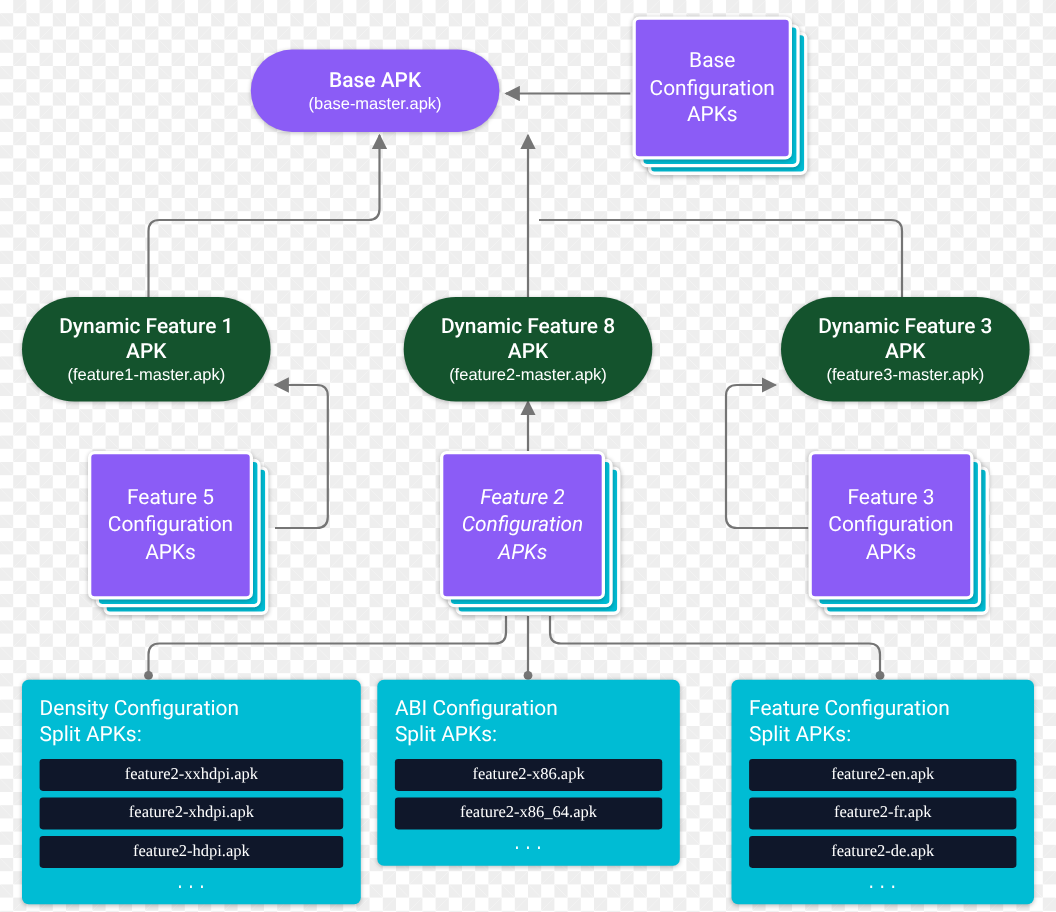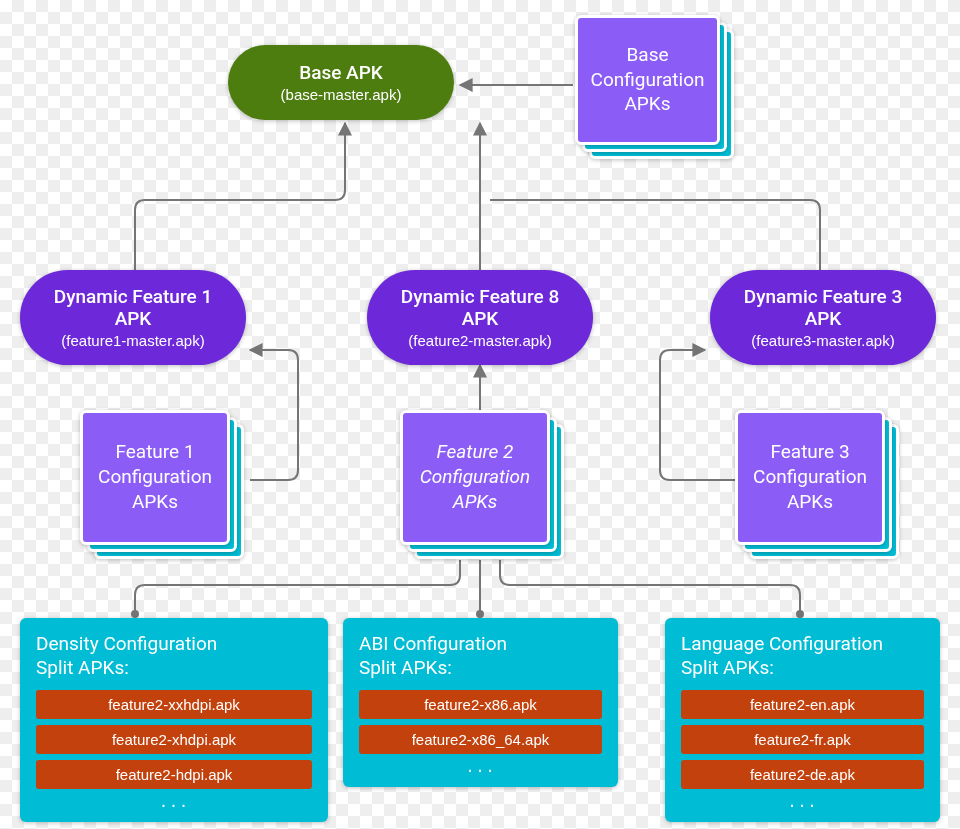--- a/index.html
+++ b/index.html
@@ -29,22 +29,22 @@
     border-radius: 999px;
     color: #fff;
     text-align: center;
     display: flex;
     flex-direction: column;
     justify-content: center;
     align-items: center;
     box-shadow: 0 1px 4px rgba(0,0,0,0.25);
     z-index: 3;
   }
-  .pill-orange { background: #4d7c0f; }
-  .pill-green  { background: #6d28d9; }
+  .pill-orange { background: #8b5cf6; }
+  .pill-green  { background: #14532d; }
   .pill .title { font-size: 19px; font-weight: 500; line-height: 1.15; }
   .pill .sub { font-family: Liberation Sans, sans-serif; font-size: 15px; margin-top: 2px; }
   .stack {
     position: absolute;
     z-index: 3;
   }
   .stack .layer {
     position: absolute;
     border-radius: 6px;
     background: #00bcd4;
@@ -76,23 +76,23 @@
     box-shadow: 0 1px 4px rgba(0,0,0,0.25);
     z-index: 3;
   }
   .panel .panel-title {
     font-size: 19px;
     font-weight: 400;
     line-height: 1.25;
     margin-bottom: 10px;
   }
   .panel .entry {
-    background: #c2410c;
+    background: #0f172a;
     border-radius: 3px;
-    font-family: Liberation Sans, sans-serif;
+    font-family: Liberation Serif, serif;
     font-size: 15px;
     text-align: center;
     padding: 6px 0;
     margin-bottom: 6px;
   }
   .panel .dots {
     text-align: center;
     font-family: "Courier New", monospace;
     font-size: 15px;
     letter-spacing: 1px;
@@ -160,21 +160,21 @@
 <div class="pill pill-green" style="left:710px; top:270px; width:226px; height:95px;">
   <div class="title">Dynamic Feature 3</div>
   <div class="title">APK</div>
   <div class="sub">(feature3-master.apk)</div>
 </div>
 
 <div class="stack" style="left:80px; top:410px; width:170px; height:155px;">
   <div class="layer" style="left:14px; top:14px; width:150px; height:135px;"></div>
   <div class="layer" style="left:7px; top:7px; width:150px; height:135px;"></div>
   <div class="front" style="left:0; top:0; width:150px; height:135px;">
-    <span>Feature 1</span>
+    <span>Feature 5</span>
     <span>Configuration</span>
     <span>APKs</span>
   </div>
 </div>
 
 <div class="stack" style="left:400px; top:410px; width:170px; height:155px;">
   <div class="layer" style="left:14px; top:14px; width:150px; height:135px;"></div>
   <div class="layer" style="left:7px; top:7px; width:150px; height:135px;"></div>
   <div class="front" style="left:0; top:0; width:150px; height:135px;font-style:italic;">
     <span>Feature 2</span>
@@ -209,20 +209,20 @@
     <span>ABI Configuration</span><br>
     <span>Split APKs:</span>
   </div>
   <div class="entry">feature2-x86.apk</div>
   <div class="entry">feature2-x86_64.apk</div>
   <div class="dots">...</div>
 </div>
 
 <div class="panel" style="left:665px; top:618px; width:275px;">
   <div class="panel-title">
-    <span>Language Configuration</span><br>
+    <span>Feature Configuration</span><br>
     <span>Split APKs:</span>
   </div>
   <div class="entry">feature2-en.apk</div>
   <div class="entry">feature2-fr.apk</div>
   <div class="entry">feature2-de.apk</div>
   <div class="dots">...</div>
 </div>
 
 </body></html>

